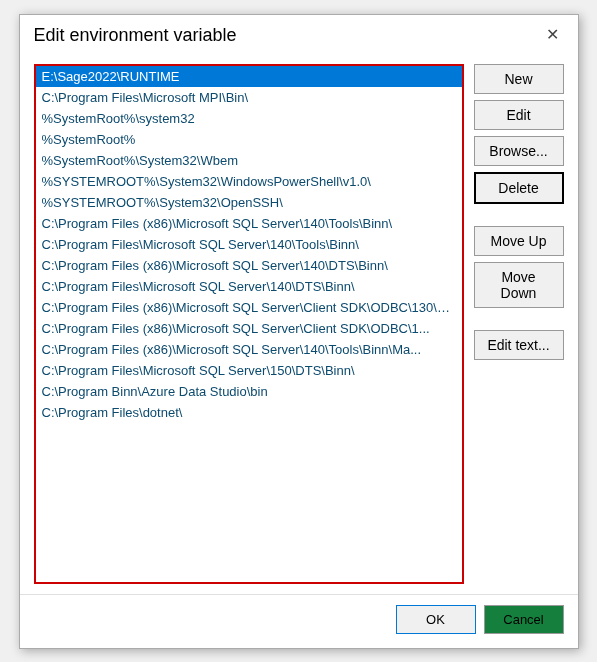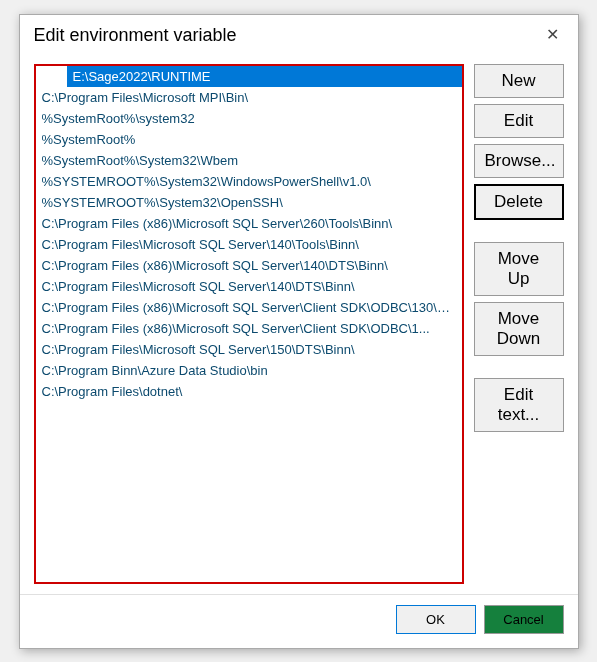--- a/index.html
+++ b/index.html
@@ -62,35 +62,34 @@
       padding: 3px 6px;
       cursor: pointer;
       white-space: nowrap;
       overflow: hidden;
       text-overflow: ellipsis;
       color: #0c4a6e;
     }
     .list-item.selected {
       background: #0078d7;
       color: #ffffff;
-      margin-left: 31px;
     }
     .buttons-panel {
       display: flex;
       flex-direction: column;
       gap: 6px;
       min-width: 90px;
     }
     .btn {
       width: 90px;
       padding: 6px 10px;
       background: #f0f0f0;
       border: 1px solid #999;
       cursor: pointer;
-      font-size: 17px;
+      font-size: 14px;
       text-align: center;
       font-family: 'Segoe UI', Tahoma, Geneva, Verdana, sans-serif;
     }
     .btn.delete-btn {
       border: 2px solid #000000;
     }
     .spacer {
       height: 10px;
     }
     .footer {
@@ -126,26 +125,27 @@
 
   <div class="content-area">
     <div class="list-container" id="env-list">
     <div class="list-item selected">E:\Sage2022\RUNTIME</div>
         <div class="list-item">C:\Program Files\Microsoft MPI\Bin\</div>
         <div class="list-item">%SystemRoot%\system32</div>
         <div class="list-item">%SystemRoot%</div>
         <div class="list-item">%SystemRoot%\System32\Wbem</div>
         <div class="list-item">%SYSTEMROOT%\System32\WindowsPowerShell\v1.0\</div>
         <div class="list-item">%SYSTEMROOT%\System32\OpenSSH\</div>
-        <div class="list-item">C:\Program Files (x86)\Microsoft SQL Server\260\Tools\Binn\</div>
+        <div class="list-item">C:\Program Files (x86)\Microsoft SQL Server\140\Tools\Binn\</div>
         <div class="list-item">C:\Program Files\Microsoft SQL Server\140\Tools\Binn\</div>
         <div class="list-item">C:\Program Files (x86)\Microsoft SQL Server\140\DTS\Binn\</div>
         <div class="list-item">C:\Program Files\Microsoft SQL Server\140\DTS\Binn\</div>
         <div class="list-item">C:\Program Files (x86)\Microsoft SQL Server\Client SDK\ODBC\130\To...</div>
         <div class="list-item">C:\Program Files (x86)\Microsoft SQL Server\Client SDK\ODBC\1...</div>
+        <div class="list-item">C:\Program Files (x86)\Microsoft SQL Server\140\Tools\Binn\Ma...</div>
         <div class="list-item">C:\Program Files\Microsoft SQL Server\150\DTS\Binn\</div>
         <div class="list-item">C:\Program Binn\Azure Data Studio\bin</div>
         <div class="list-item">C:\Program Files\dotnet\</div>
       </div>
 
     <div class="buttons-panel">
       <button class="btn">New</button>
       <button class="btn">Edit</button>
       <button class="btn">Browse...</button>
       <button class="btn delete-btn">Delete</button>

